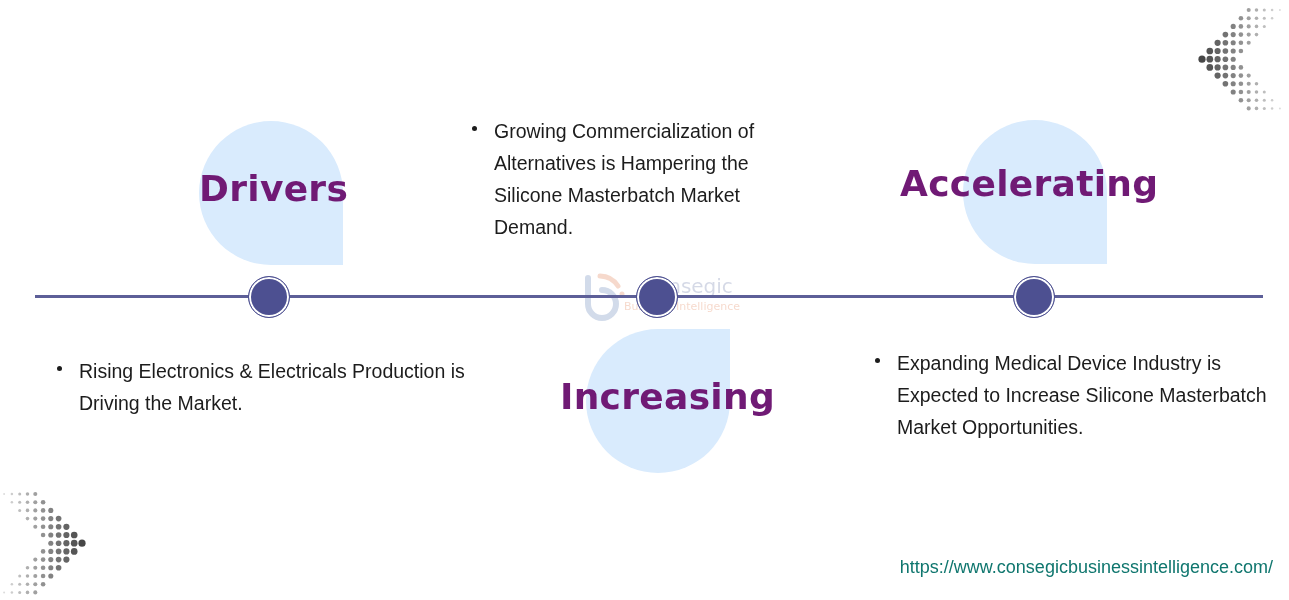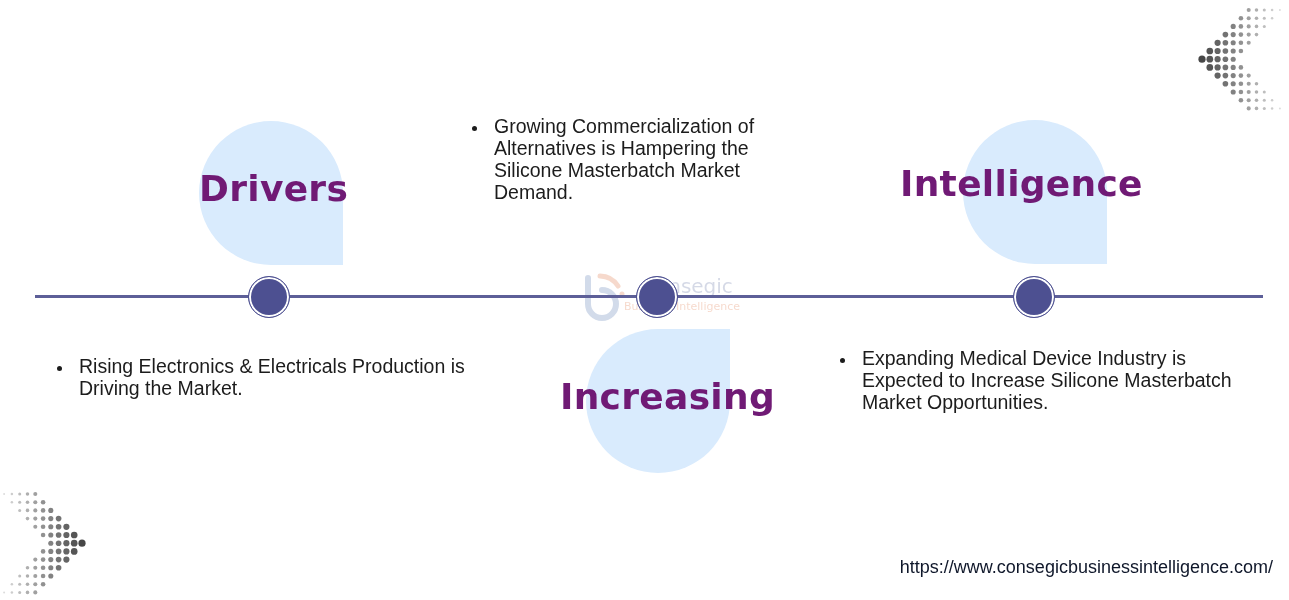--- a/index.html
+++ b/index.html
@@ -46,39 +46,39 @@
       width: 170px; height: 60px;
       opacity: 0.28;
     }
     .wm-text1 { position: absolute; left: 68px; top: 6px; font-size: 20px; color: #6b7aa8; font-family: "DejaVu Sans", sans-serif; }
     .wm-text2 { position: absolute; left: 50px; top: 32px; font-size: 11px; color: #e07a4c; font-family: "DejaVu Sans", sans-serif; }
 
     .bullets {
       position: absolute;
       list-style: none;
       font-size: 19.5px;
-      line-height: 22px;
+      line-height: 32px;
       color: #1c1c1c;
     }
     .bullets li { position: relative; padding-left: 24px; }
     .bullets li + li { margin-top: 24px; font-style: italic; }
     .bullets li::before {
       content: "";
       position: absolute;
       left: 2px; top: 11px;
       width: 5px; height: 5px;
       border-radius: 50%;
       background: #1c1c1c;
     }
 
     .url {
       position: absolute;
       right: 16px; top: 557px;
       font-size: 18px;
-      color: #0f172a;
+      color: #0f766e;
     }
 
     .chevron {
       position: absolute;
     }
   </style>
 </head>
 <body>
 
 <svg class="chevron" style="left:1196px; top:4px;" width="92" height="108" viewBox="0 0 92 108" id="chev-tr">
@@ -214,21 +214,21 @@
     <circle cx="25.5" cy="104.4" r="1.78" fill="rgb(175,175,175)"></circle>
     <circle cx="17.7" cy="104.4" r="1.52" fill="rgb(190,190,190)"></circle>
     <circle cx="9.9" cy="104.4" r="1.26" fill="rgb(205,205,205)"></circle>
     <circle cx="2.1" cy="104.4" r="1.00" fill="rgb(220,220,220)"></circle>
   </svg>
 
 <div class="blob corner-br" style="left:199px; top:121px;"></div>
 <div class="heading" style="left:199px; top:168px;">Drivers</div>
 
 <div class="blob corner-br" style="left:963px; top:120px;"></div>
-<div class="heading" style="left:900px; top:163px;">Intelligence</div>
+<div class="heading" style="left:900px; top:163px;">Accelerating</div>
 
 <div class="blob corner-tr" style="left:586px; top:329px;"></div>
 <div class="heading" style="left:560px; top:376px;">Increasing</div>
 
 <div class="watermark">
   <svg width="56" height="56" viewBox="0 0 56 56" style="position:absolute;left:0;top:2px;">
     <path d="M14 8 L14 34 A14 14 0 1 0 28 20" fill="none" stroke="#5f7fb5" stroke-width="6" stroke-linecap="round"></path>
     <path d="M26 6 A22 22 0 0 1 44 16" fill="none" stroke="#e07a4c" stroke-width="5" stroke-linecap="round"></path>
     <circle cx="48" cy="24" r="2.5" fill="#e07a4c"></circle>
   </svg>
@@ -242,17 +242,17 @@
 <div class="node" style="left:1013px; top:276px;"></div>
 
 <ul class="bullets" style="left:470px; top:115px; width:340px;">
   <li>Growing Commercialization of Alternatives is Hampering the Silicone Masterbatch Market Demand.</li>
 </ul>
 
 <ul class="bullets" style="left:55px; top:355px; width:440px;">
   <li>Rising Electronics &amp; Electricals Production is Driving the Market.</li>
 </ul>
 
-<ul class="bullets" style="left:838px; top:347px; width:410px;">
+<ul class="bullets" style="left:873px; top:347px; width:410px;">
   <li>Expanding Medical Device Industry is Expected to Increase Silicone Masterbatch Market Opportunities.</li>
 </ul>
 
 <div class="url">https://www.consegicbusinessintelligence.com/</div>
 
 </body></html>

